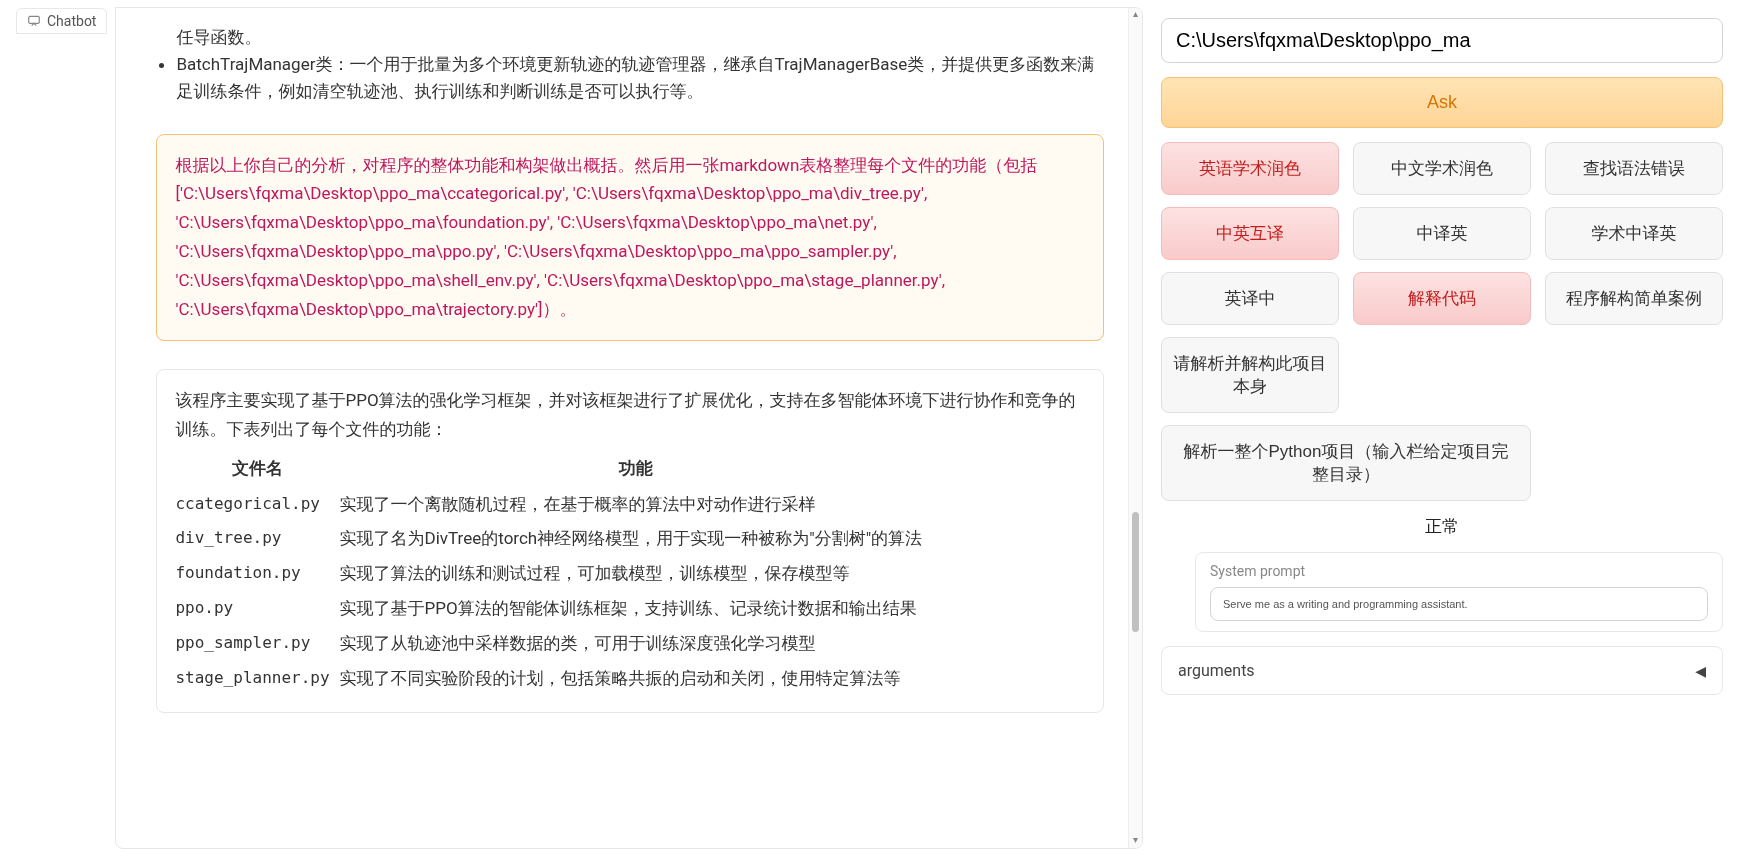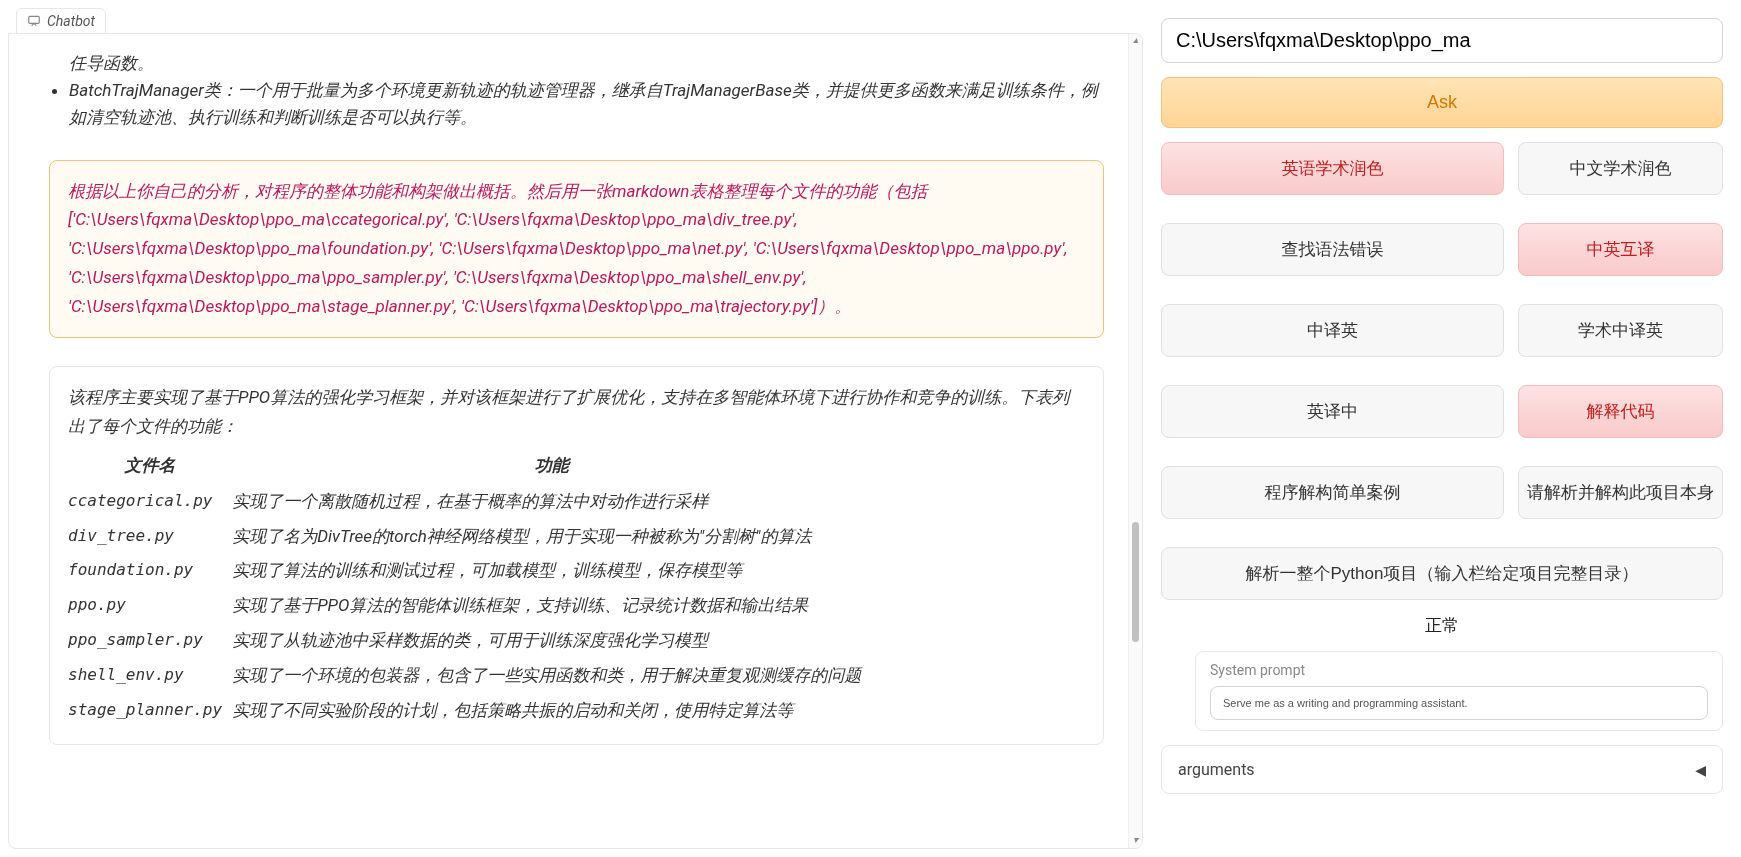--- a/index.html
+++ b/index.html
@@ -6,24 +6,22 @@
 body {
   font-family: -apple-system, BlinkMacSystemFont, "Segoe UI", Roboto, sans-serif;
   background: #ffffff;
   display: flex;
   height: 857px;
   width: 1741px;
 }
 .left-pane {
   flex: 1;
   display: flex;
-  flex-direction: column;
   padding: 8px;
   min-width: 0;
-  font-style: italic;
 }
 .tab-bar {
   padding: 0 8px;
 }
 .tab {
   display: inline-flex;
   align-items: center;
   gap: 6px;
   padding: 4px 10px;
   border: 1px solid #e5e7eb;
@@ -119,22 +117,22 @@
   border: 1px solid #f4c177;
   color: #d97500;
   font-size: 18px;
   font-weight: 500;
   padding: 14px;
   border-radius: 8px;
   cursor: pointer;
 }
 .btn-grid {
   display: grid;
-  grid-template-columns: 1fr;
-  gap: 28px 14px;
+  grid-template-columns: 1fr 1fr 1fr;
+  gap: 12px 14px;
 }
 .fn-btn {
   border: 1px solid #e0e0e0;
   background: #f7f7f7;
   border-radius: 8px;
   padding: 14px 8px;
   font-size: 17px;
   font-weight: 500;
   color: #333;
   cursor: pointer;
@@ -233,24 +231,20 @@
               </tr>
               <tr>
                 <td class="fname">ppo.py</td>
                 <td>实现了基于PPO算法的智能体训练框架，支持训练、记录统计数据和输出结果</td>
               </tr>
               <tr>
                 <td class="fname">ppo_sampler.py</td>
                 <td>实现了从轨迹池中采样数据的类，可用于训练深度强化学习模型</td>
               </tr>
               <tr>
-                <td class="fname">shell_env.py</td>
-                <td>实现了一个环境的包装器，包含了一些实用函数和类，用于解决重复观测缓存的问题</td>
-              </tr>
-              <tr>
                 <td class="fname">stage_planner.py</td>
                 <td>实现了不同实验阶段的计划，包括策略共振的启动和关闭，使用特定算法等</td>
               </tr>
             </tbody>
         </table>
 
       </div>
     </div>
     <div class="scrollbar-gutter">
       <div class="scroll-arrow top">▴</div>

